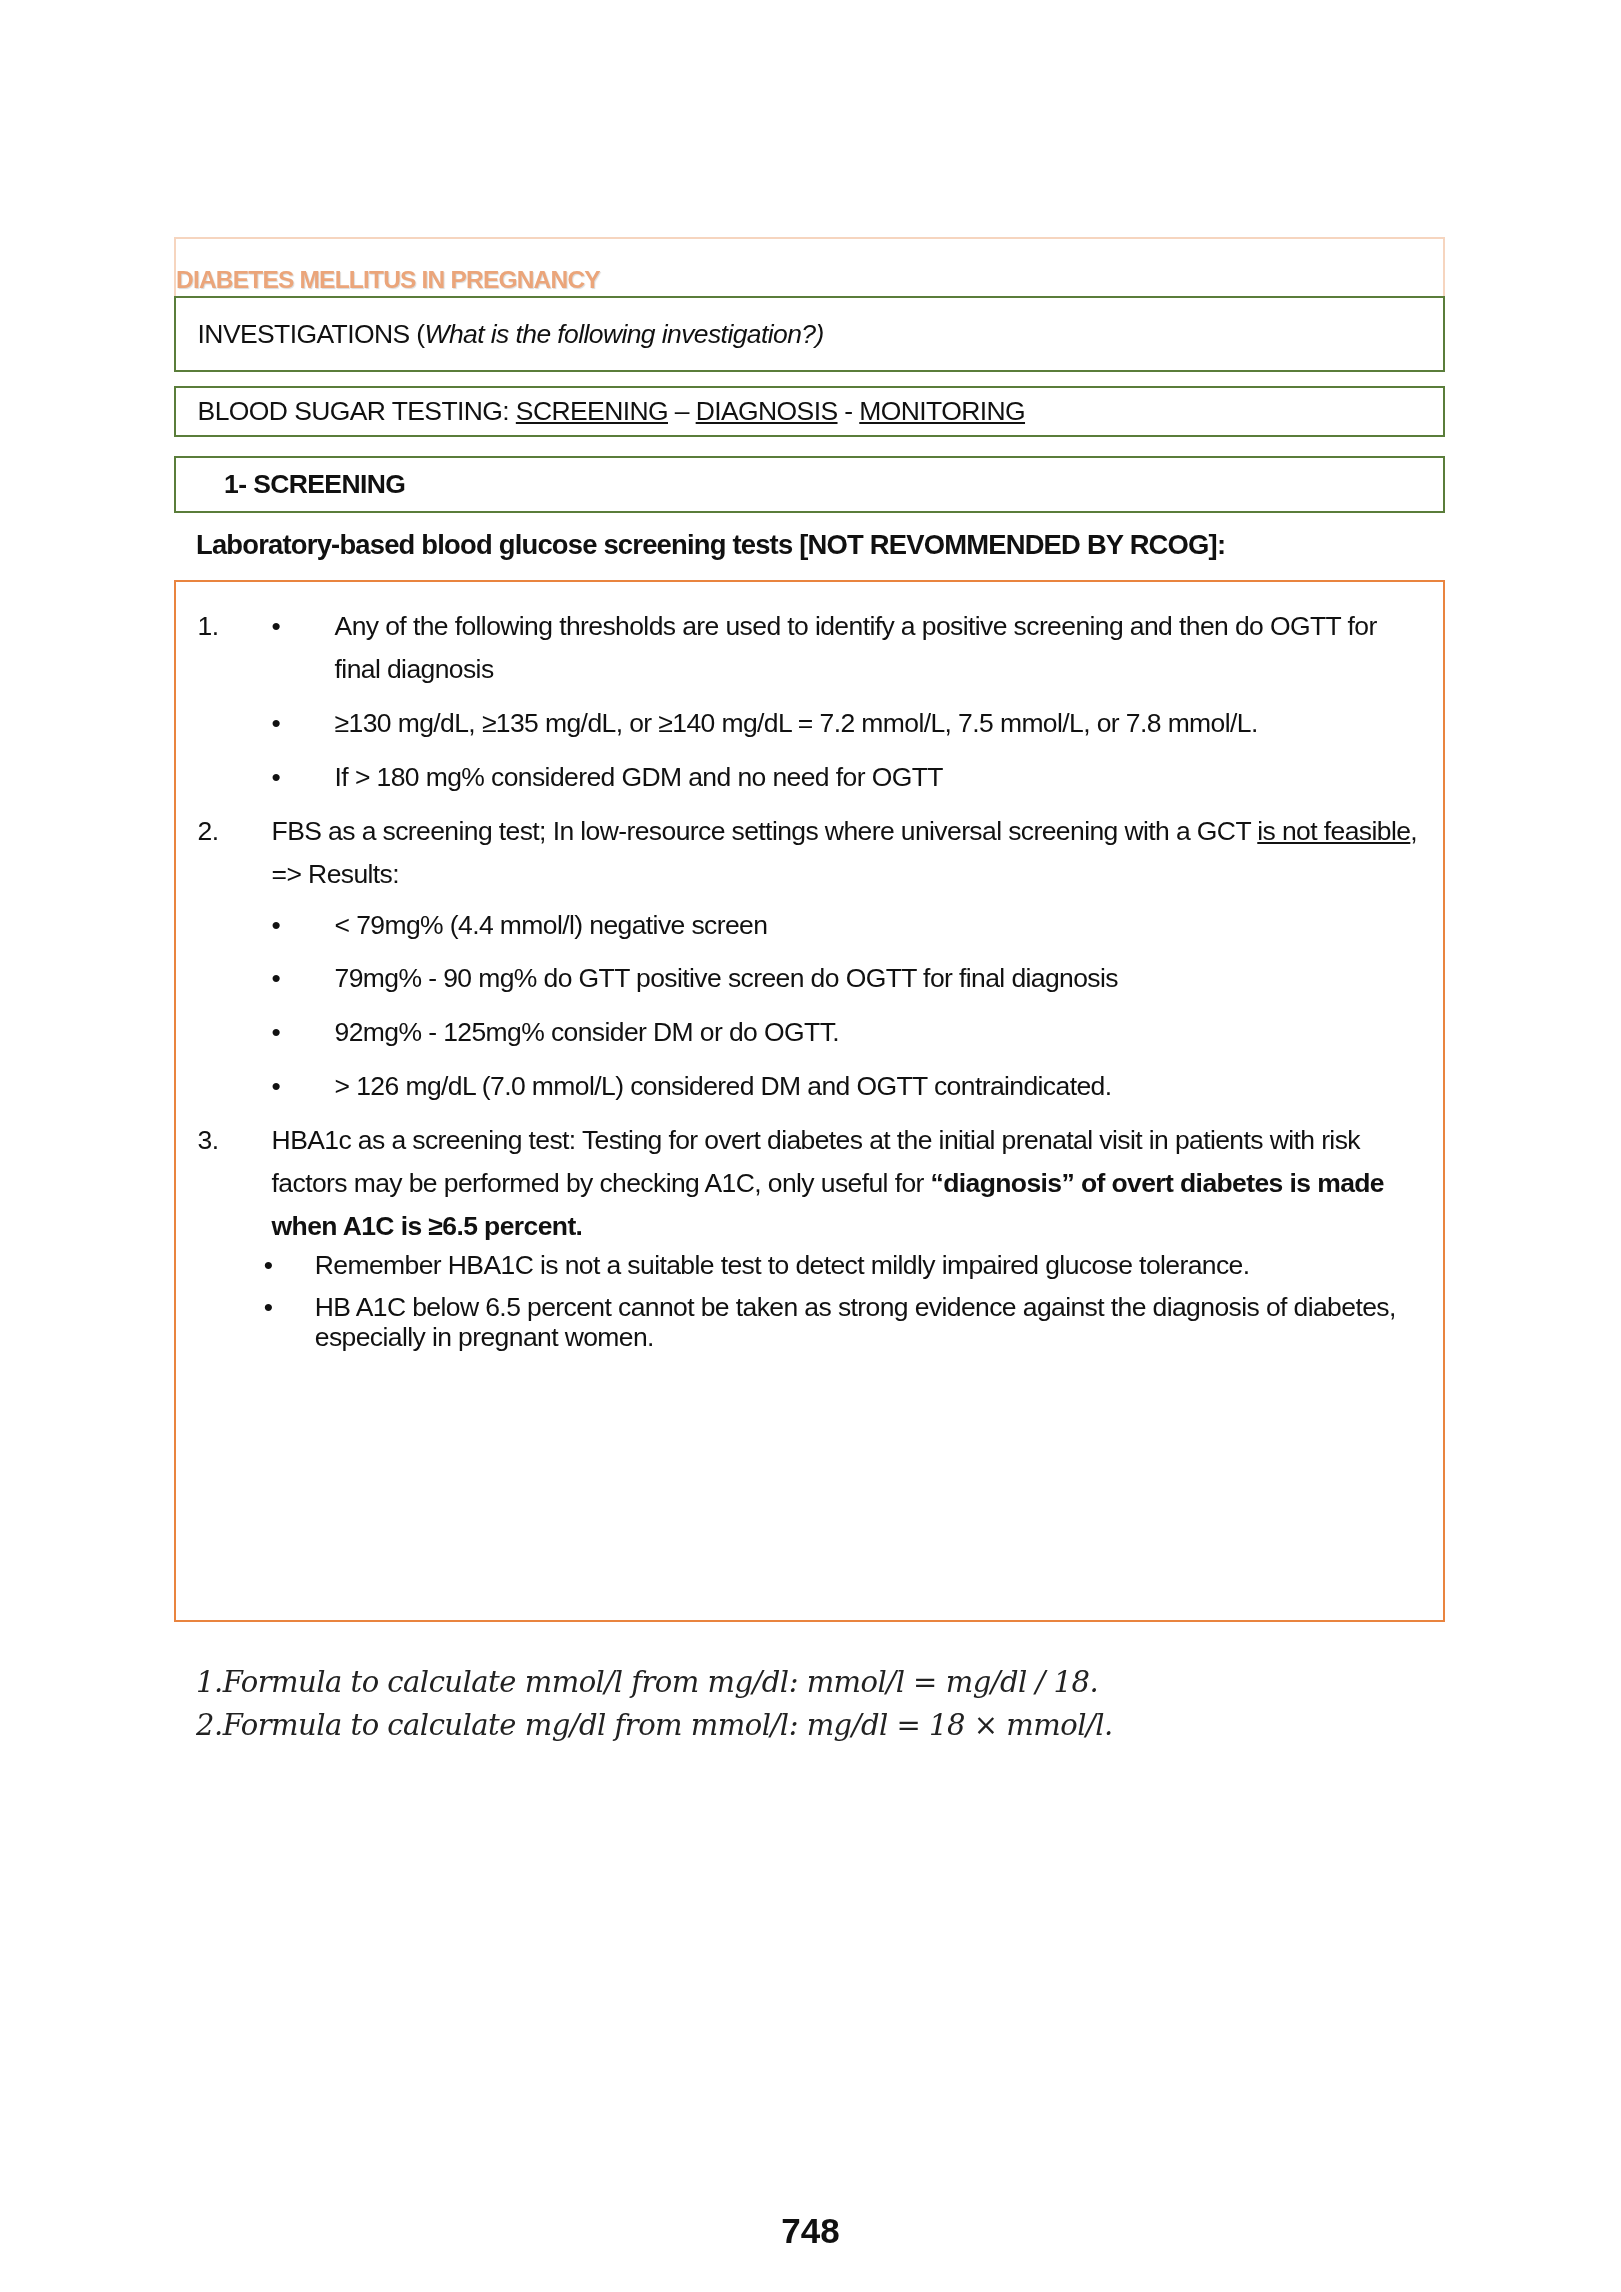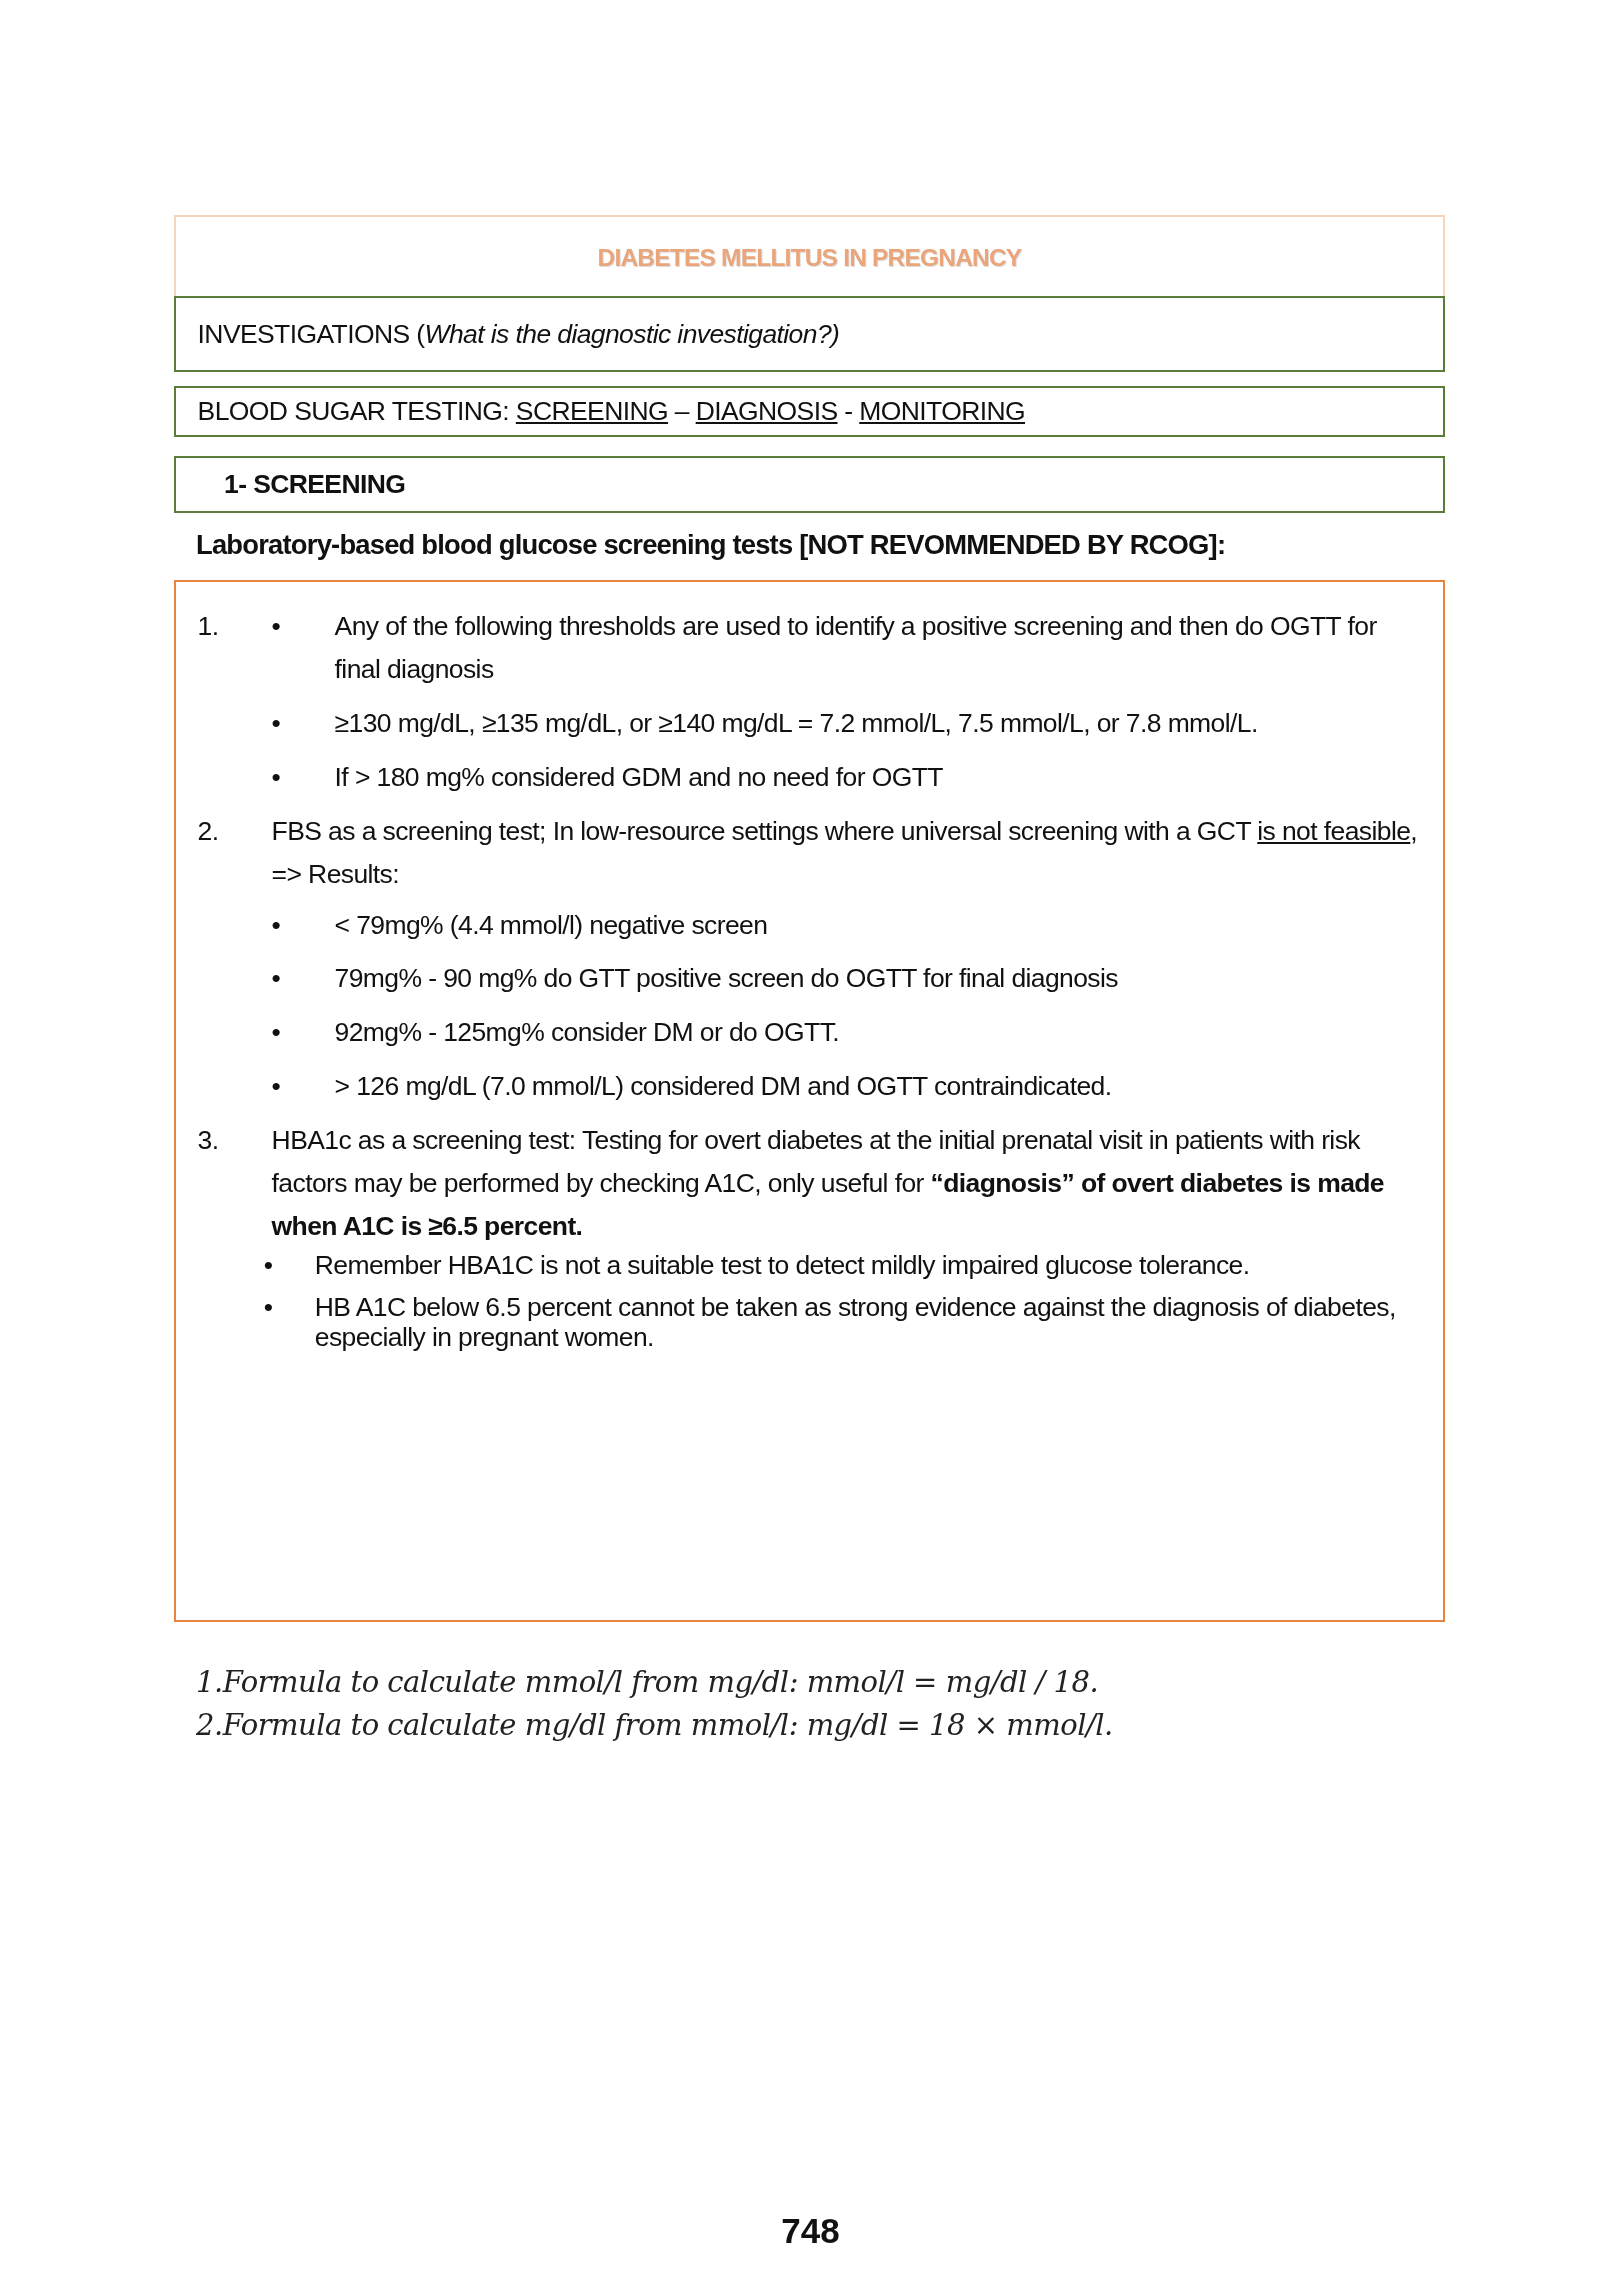--- a/index.html
+++ b/index.html
@@ -1,20 +1,20 @@
 <!DOCTYPE html>
 <html><head>
 <meta charset="utf-8">
 <style>
   html, body { margin: 0; padding: 0; background: #ffffff; }
   body { width: 1621px; height: 2293px; position: relative; overflow: hidden;
          font-family: "Liberation Sans", sans-serif; color: #111; }
   .box { position: absolute; left: 174px; width: 1271px; box-sizing: border-box; background: #fff; }
-  .title-box { top: 215px; height: 86px; border: 2.9px solid #f6d5bf;
-               display: flex; align-items: center; justify-content: center; }
+  .title-box { top: 237px; height: 86px; border: 2.9px solid #f6d5bf;
+               display: flex; align-items: center; justify-content: flex-start; }
   .title { font-size: 24.5px; font-weight: bold; color: #eba57a; letter-spacing: -0.8px;
            text-shadow: 1px 1px 1px rgba(0,0,0,0.15); }
   .green { border: 2.9px solid #5a7d3a; display: flex; align-items: center; padding-left: 21.6px;
            font-size: 26.5px; letter-spacing: -0.6px; }
   .g1 { top: 296px; height: 76px; }
   .g2 { top: 386px; height: 51px; }
   .g3 { top: 456px; height: 57px; font-weight: bold; padding-left: 48px; }
   .u { text-decoration: underline; }
   .subhead { position: absolute; left: 196px; top: 529px; font-size: 27.4px; font-weight: bold; letter-spacing: -0.8px; }
   .orange { top: 580px; height: 1042px; border: 2.9px solid #e9843f; padding: 15.7px 21.6px 0 21.6px; }
@@ -34,21 +34,21 @@
 </style>
 </head>
 <body>
 
 <div class="box title-box">
   <span class="title">DIABETES MELLITUS IN PREGNANCY</span>
 </div>
 
 <div class="box green g1">
   <span>INVESTIGATIONS (</span>
-    <i>What is the diagnostic investigation?)</i>
+    <i>What is the following investigation?)</i>
 </div>
 
 <div class="box green g2">
   <span style="white-space:pre">BLOOD SUGAR TESTING: </span>
     <span class="u">SCREENING</span>
     <span style="white-space:pre"> – </span>
     <span class="u">DIAGNOSIS</span>
     <span style="white-space:pre"> - </span>
     <span class="u">MONITORING</span>
 </div>

